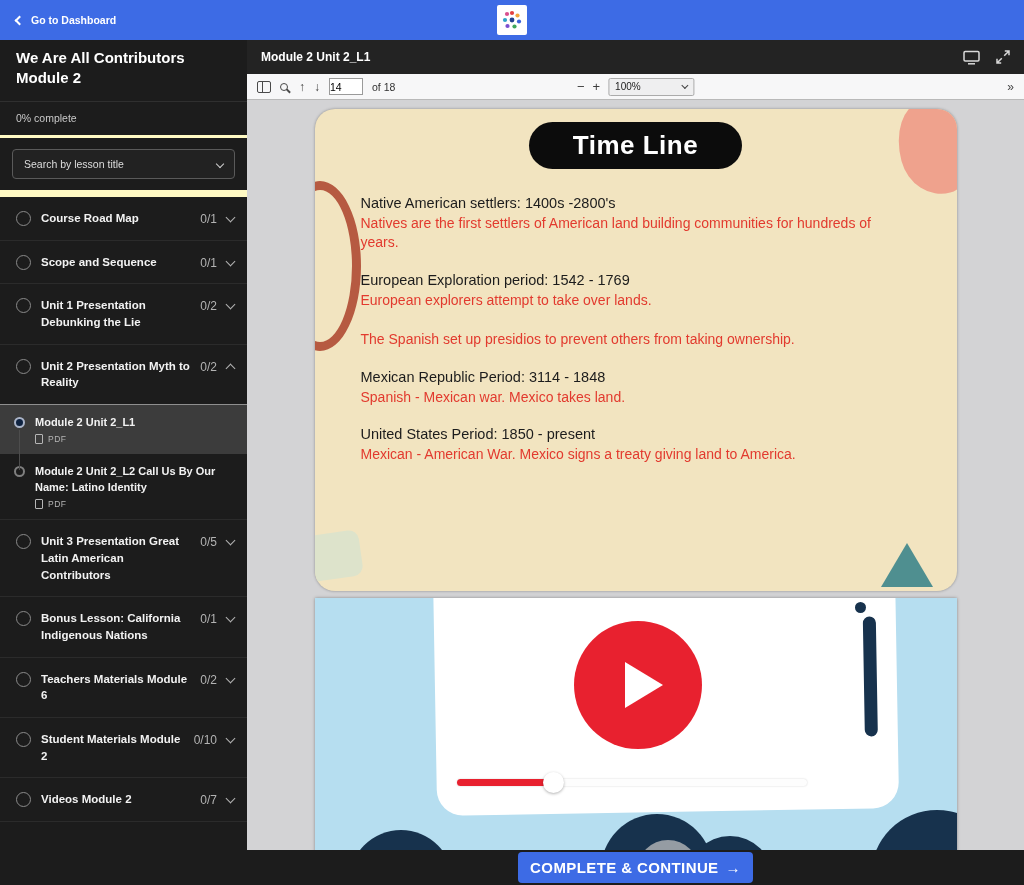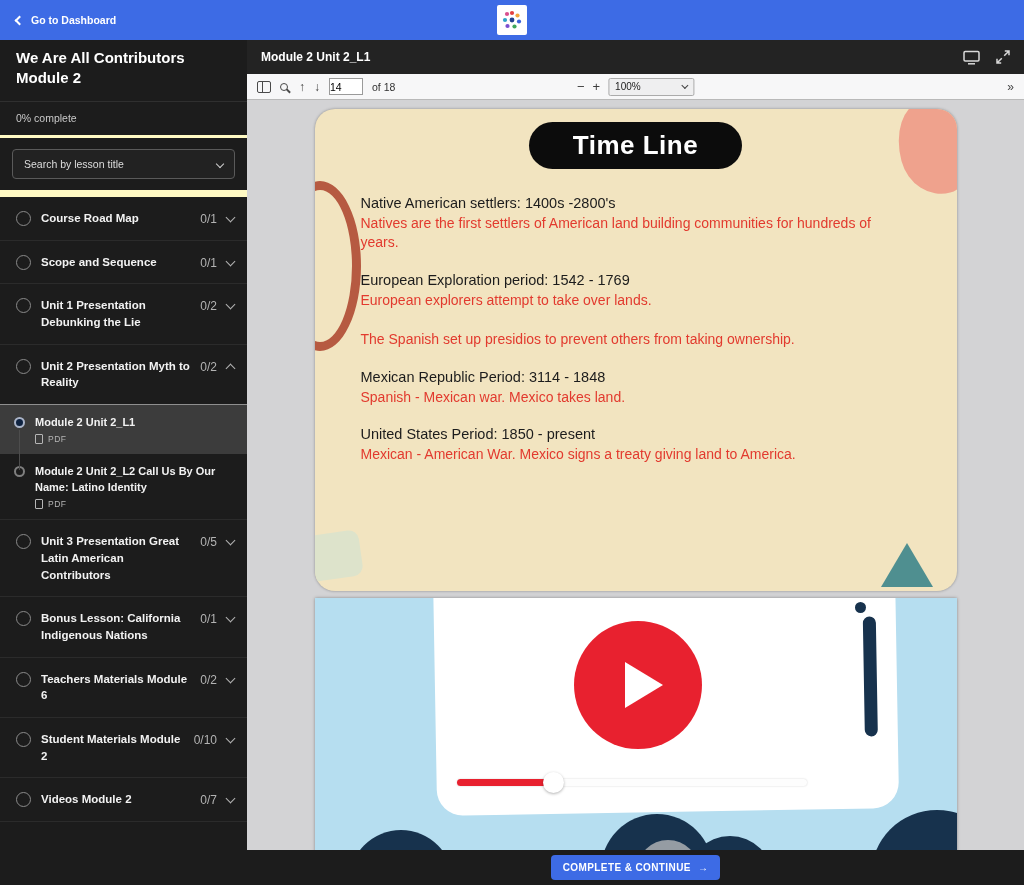--- a/index.html
+++ b/index.html
@@ -137,21 +137,21 @@
   .dc { position:absolute; border-radius:50%; background:#17324d; }
   .dc1 { left:34px; top:232px; width:104px; height:104px; }
   .dc2 { left:286px; top:216px; width:112px; height:112px; }
   .dc3 { left:372px; top:238px; width:86px; height:86px; }
   .dc4 { left:322px; top:242px; width:62px; height:62px; background:#959ca3; }
   .dc5 { left:556px; top:212px; width:132px; height:132px; }
 
   
   .bottombar { height:35px; background:#1c1c1c; display:flex; align-items:center;
     justify-content:center; flex-shrink:0; }
-  .complete-btn { background:#3d6be5; color:#fff; font-size:10px; font-weight:700;
+  .complete-btn { background:#3d6be5; color:#fff; font-size:15px; font-weight:700;
     letter-spacing:.4px; padding:7px 12px; border-radius:4px; border:none;
     display:flex; gap:7px; align-items:center; cursor:pointer;
     font-family:"Liberation Sans",sans-serif; }
 </style>
 </head>
 <body>
 
 <header class="topbar">
   <div class="back">
     <span class="chevL"></span>

